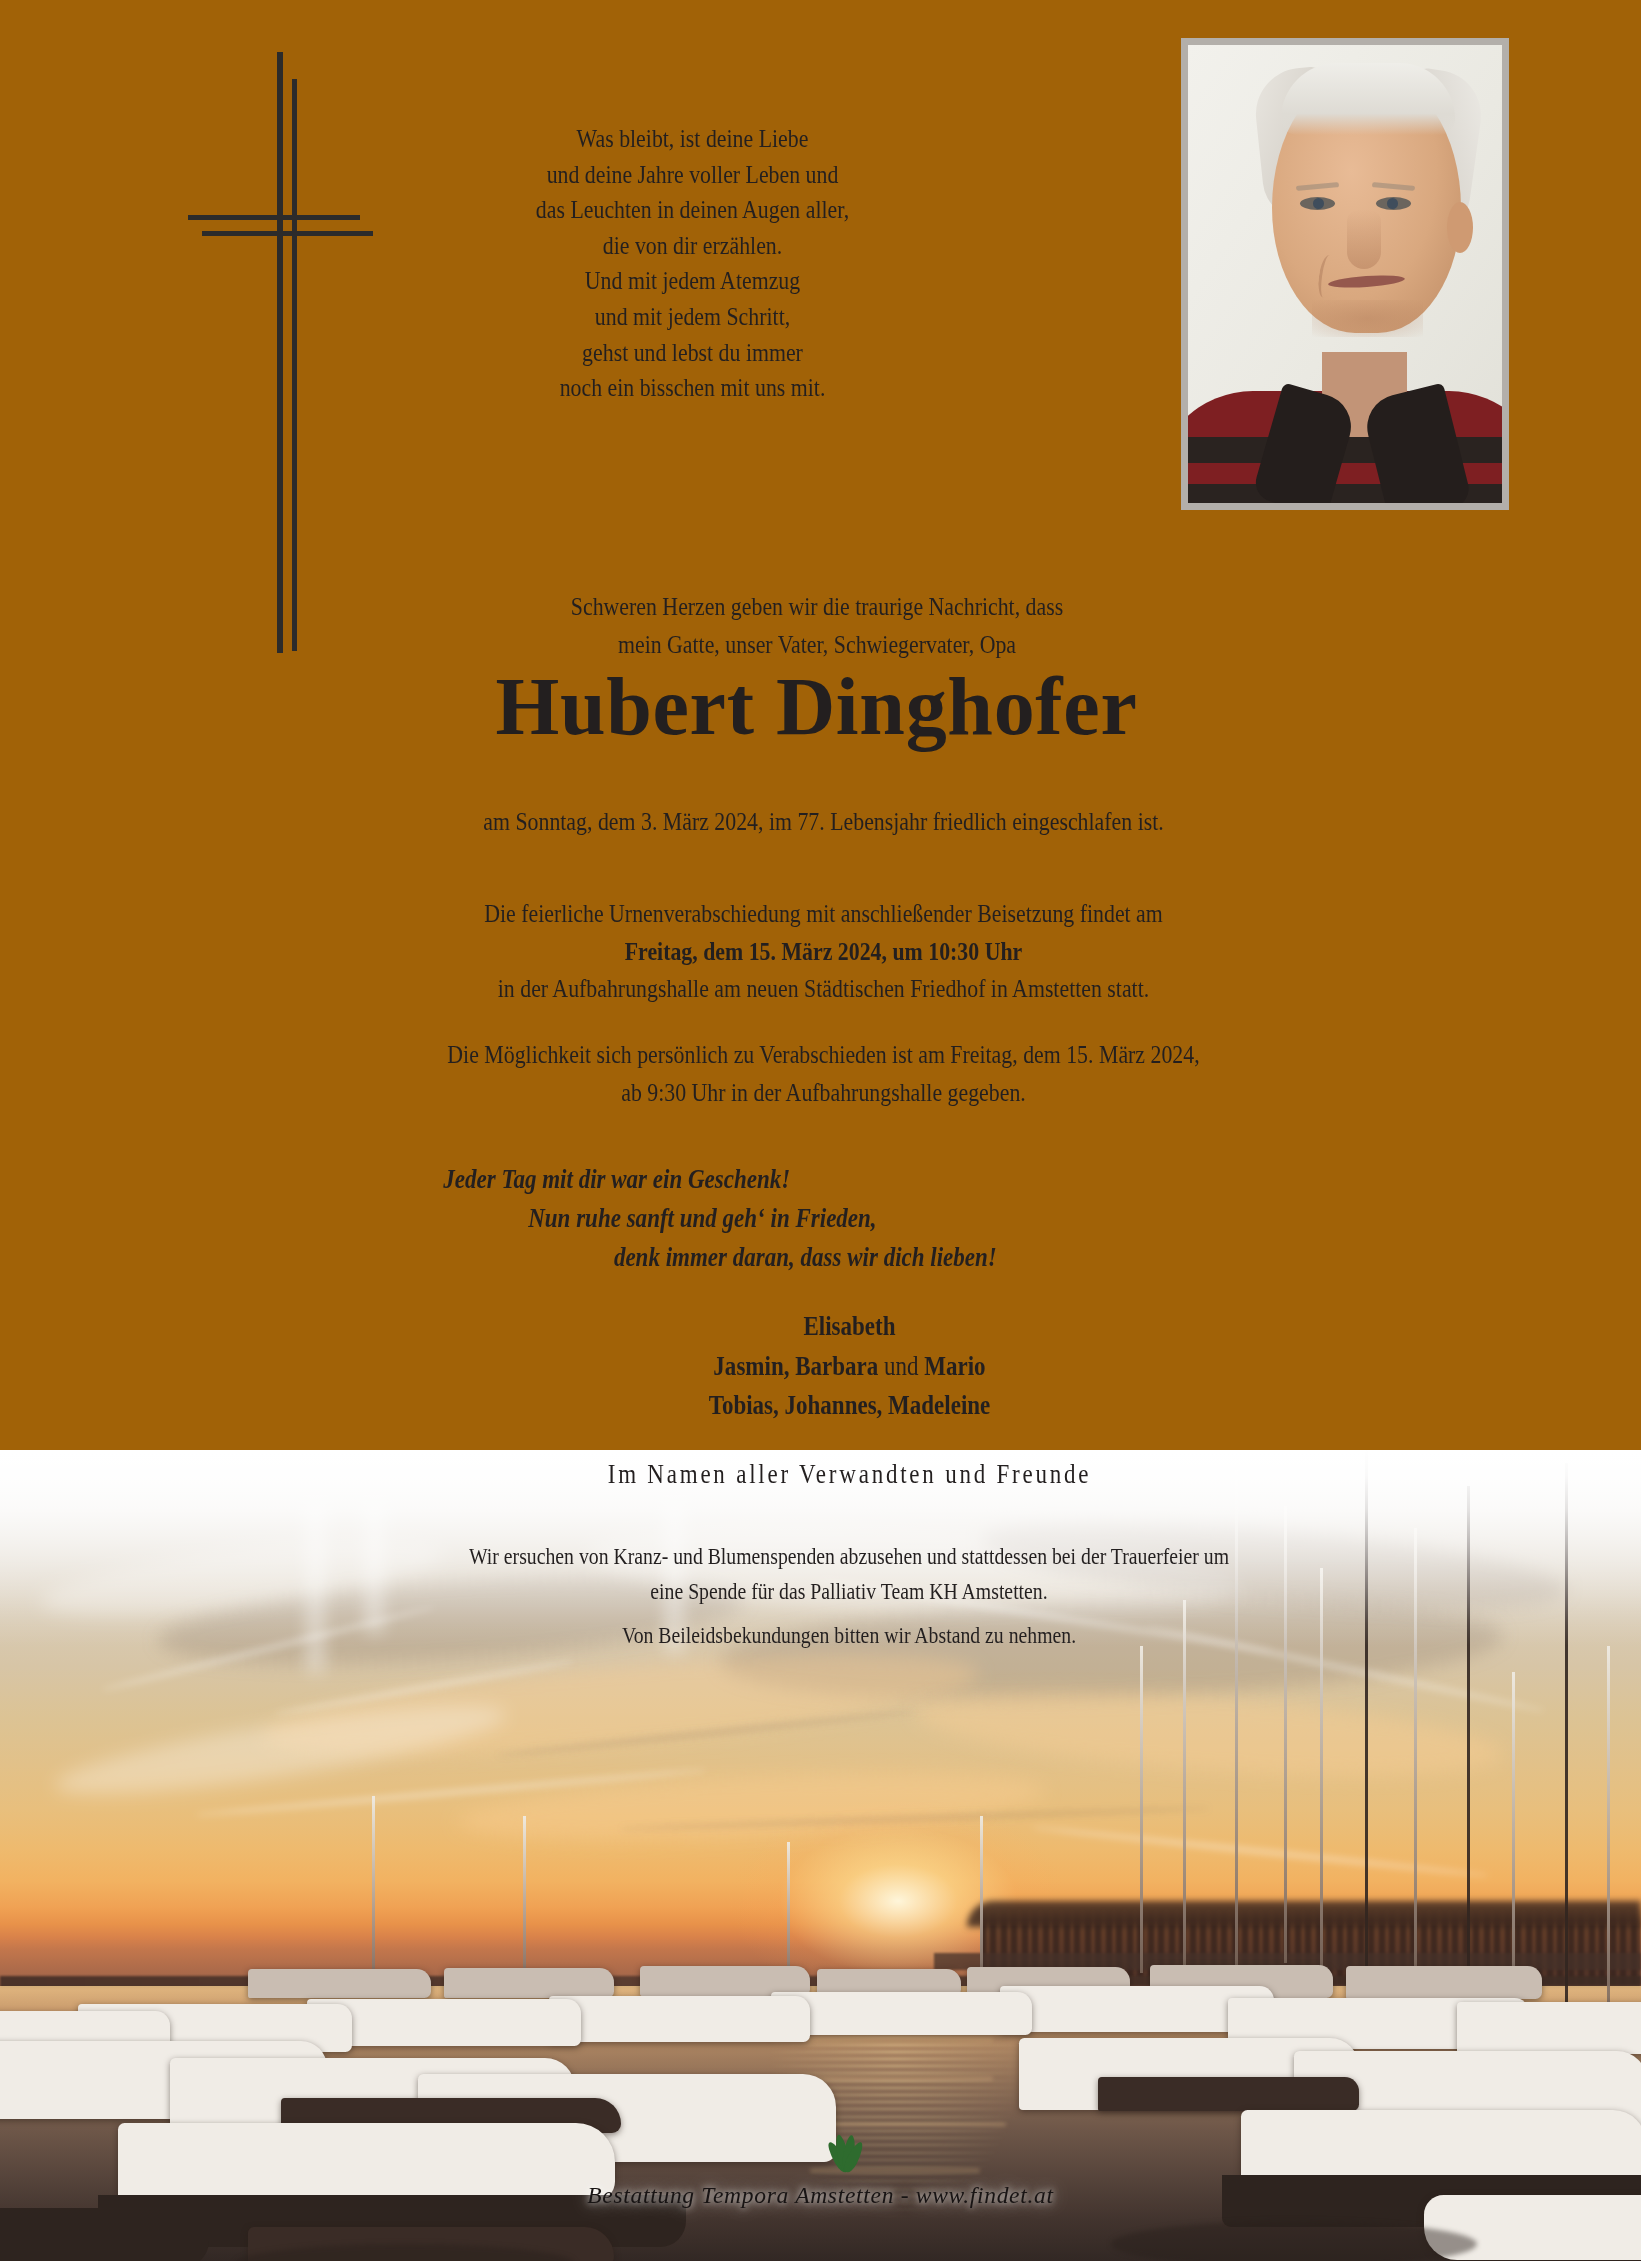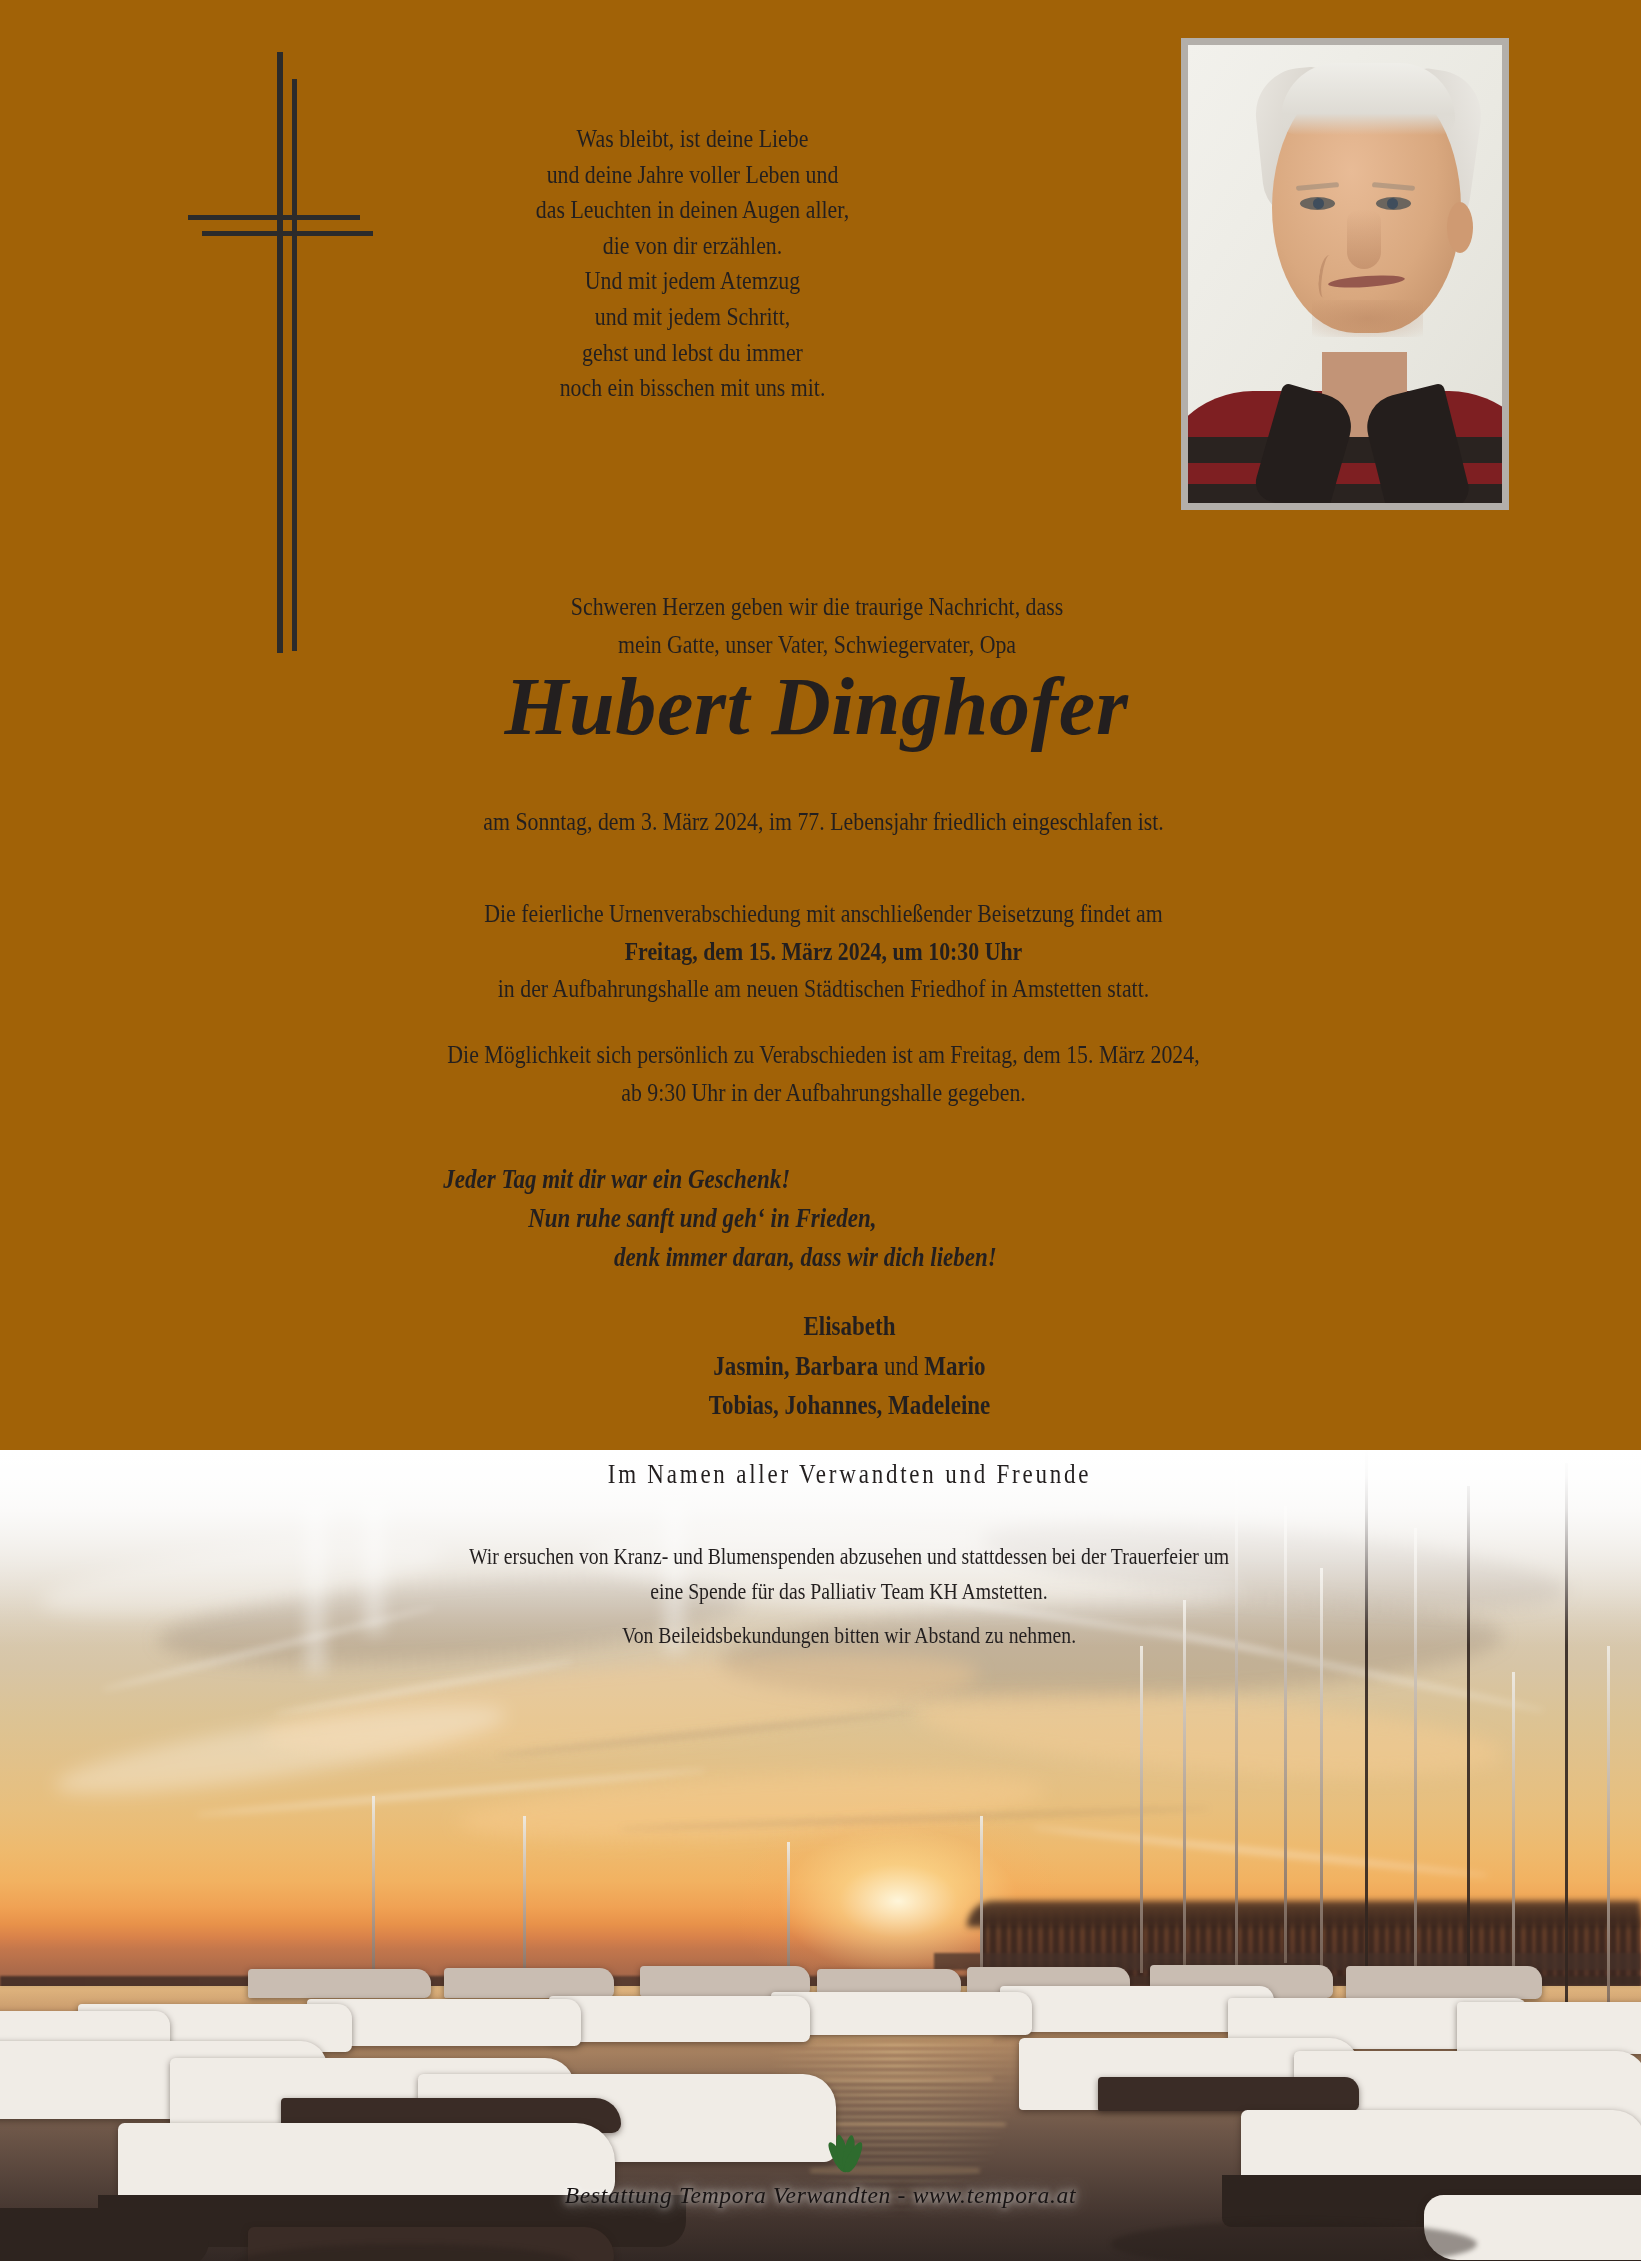--- a/index.html
+++ b/index.html
@@ -387,21 +387,20 @@
     font-size: 26px;
     line-height: 1.45;
   }
 
   #name {
     left: 274px;
     top: 666px;
     width: 1085px;
     font-size: 82px;
     font-weight: bold;
-    font-style: italic;
     letter-spacing: 0.7px;
     line-height: 1.0;
     font-family: "Liberation Serif", "DejaVu Serif", serif;
   }
 
   #died {
     left: 281px;
     top: 805px;
     width: 1085px;
     font-size: 26px;
@@ -701,17 +700,17 @@
   </div>
 
   <div id="logo">
     <div class="leaf l1"></div>
     <div class="leaf l2"></div>
     <div class="leaf l3"></div>
     <div class="leaf l4"></div>
   </div>
 
   <div id="footerText">
-    <span>Bestattung Tempora Verwandten - www.tempora.at</span>
+    <span>Bestattung Tempora Amstetten - www.findet.at</span>
   </div>
 
 </div>
 
 
 </body></html>

